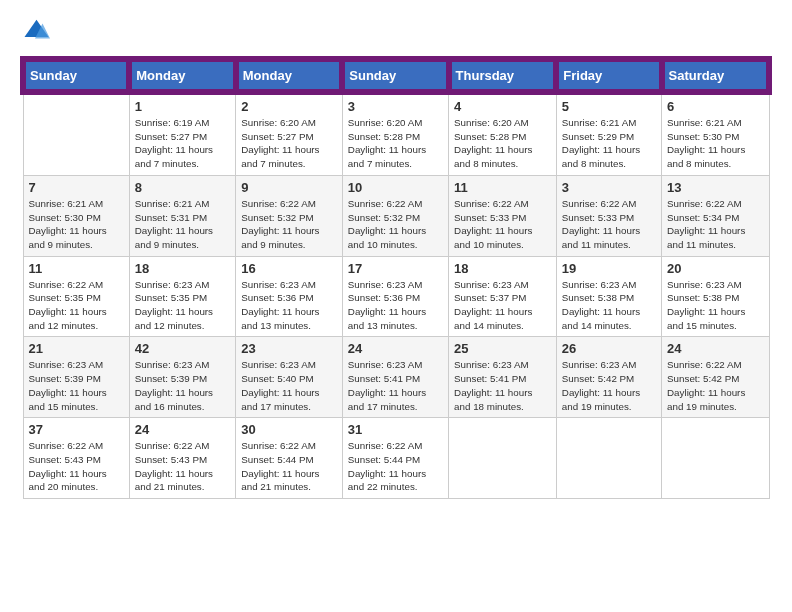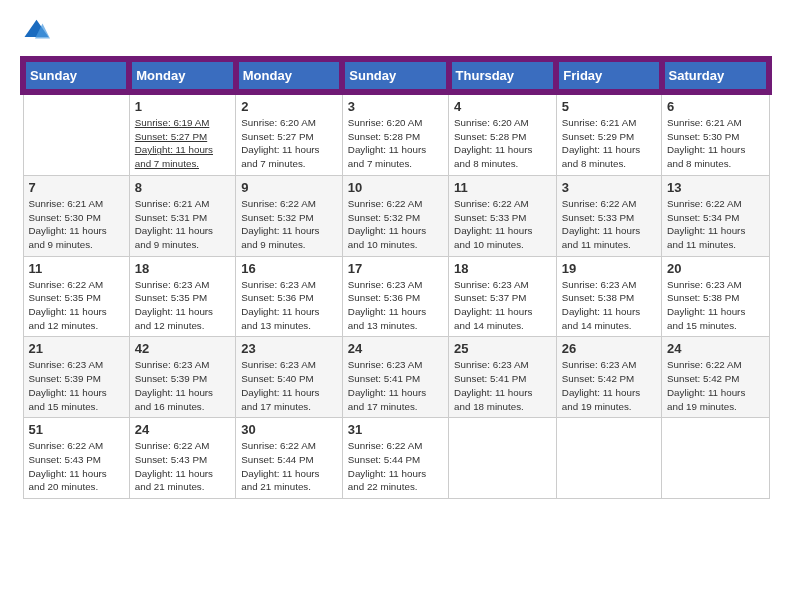--- a/index.html
+++ b/index.html
@@ -123,21 +123,21 @@
           <th>Thursday</th>
           <th>Friday</th>
           <th>Saturday</th>
         </tr>
     </thead>
     <tbody id="calendar-body">
     <tr>
           <td class="empty-cell"></td>
           <td>
             <span class="day-number">1</span>
-            <div class="day-info" style="white-space: pre-line; text-decoration: underline;">Sunrise: 6:19 AM
+            <div class="day-info" style="white-space: pre-line;">Sunrise: 6:19 AM
 Sunset: 5:27 PM
 Daylight: 11 hours
 and 7 minutes.</div>
           </td>
           <td>
             <span class="day-number">2</span>
             <div class="day-info" style="white-space: pre-line;">Sunrise: 6:20 AM
 Sunset: 5:27 PM
 Daylight: 11 hours
 and 7 minutes.</div>
@@ -319,21 +319,21 @@
           <td>
             <span class="day-number">24</span>
             <div class="day-info" style="white-space: pre-line;">Sunrise: 6:22 AM
 Sunset: 5:42 PM
 Daylight: 11 hours
 and 19 minutes.</div>
           </td>
         </tr>
         <tr>
           <td>
-            <span class="day-number">51</span>
+            <span class="day-number">37</span>
             <div class="day-info" style="white-space: pre-line;">Sunrise: 6:22 AM
 Sunset: 5:43 PM
 Daylight: 11 hours
 and 20 minutes.</div>
           </td>
           <td>
             <span class="day-number">24</span>
             <div class="day-info" style="white-space: pre-line;">Sunrise: 6:22 AM
 Sunset: 5:43 PM
 Daylight: 11 hours

